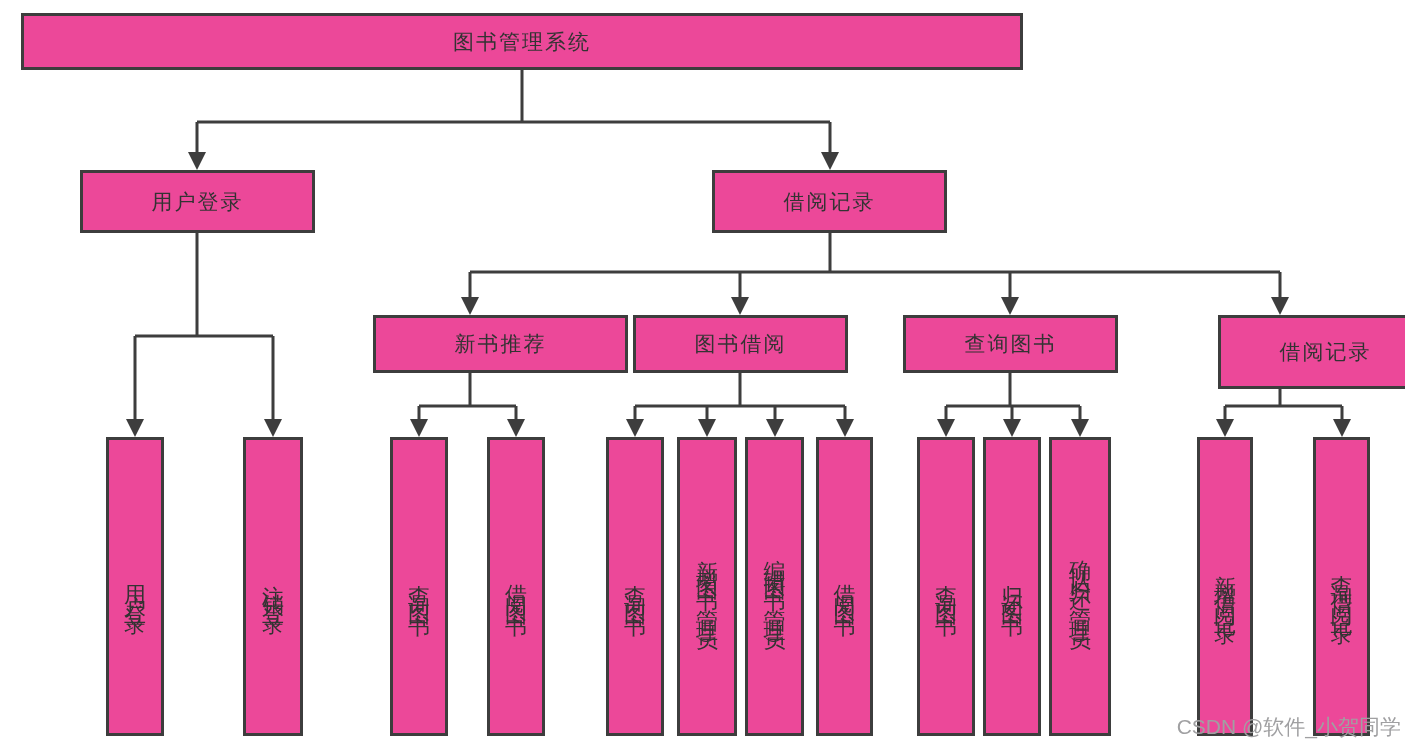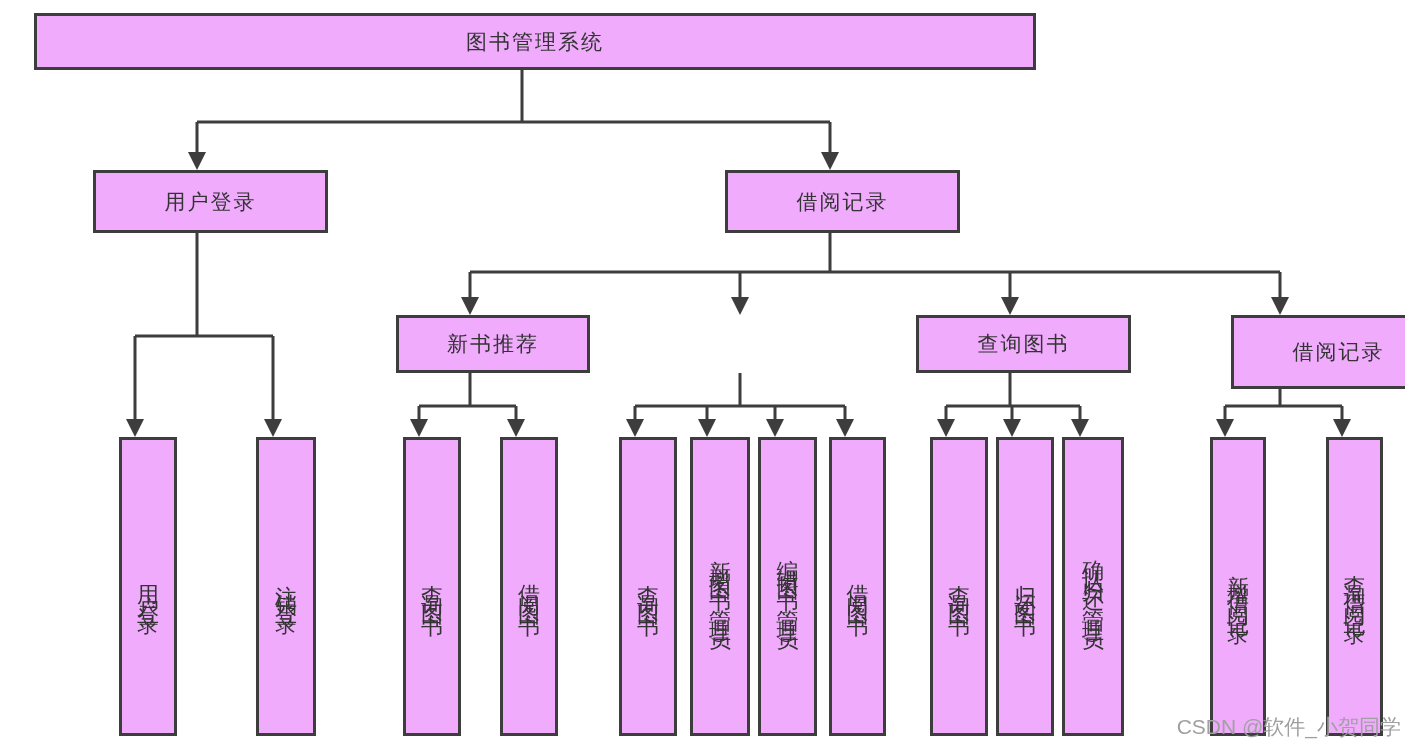--- a/index.html
+++ b/index.html
@@ -18,26 +18,25 @@
   .connectors {
     position: absolute;
     left: 0;
     top: 0;
     z-index: 0;
   }
   .box {
     position: absolute;
     box-sizing: border-box;
     border: 3px solid #3d3d3d;
-    background: #f0abfc;
+    background: #ec4899;
     display: flex;
     align-items: center;
     justify-content: center;
     z-index: 1;
-    margin-left: 13px;
   }
   .hlabel {
     font-size: 21px;
     letter-spacing: 2px;
     color: #333333;
     white-space: nowrap;
   }
   .vlabel {
     writing-mode: vertical-rl;
     text-orientation: mixed;
@@ -106,22 +105,25 @@
     <span class="hlabel">图书管理系统</span>
   </div>
 
   <div class="box" style="left:80px;top:170px;width:235px;height:63px">
     <span class="hlabel">用户登录</span>
   </div>
   <div class="box" style="left:712px;top:170px;width:235px;height:63px">
     <span class="hlabel">借阅记录</span>
   </div>
 
-  <div class="box" style="left:383px;top:315px;width:194px;height:58px">
+  <div class="box" style="left:373px;top:315px;width:255px;height:58px">
     <span class="hlabel">新书推荐</span>
+  </div>
+  <div class="box" style="left:633px;top:315px;width:215px;height:58px">
+    <span class="hlabel">图书借阅</span>
   </div>
   <div class="box" style="left:903px;top:315px;width:215px;height:58px">
     <span class="hlabel">查询图书</span>
   </div>
   <div class="box" style="left:1218px;top:315px;width:215px;height:74px">
     <span class="hlabel">借阅记录</span>
   </div>
 
   <div class="box" style="left:106px;top:437px;width:58px;height:299px">
     <span class="vlabel">用户登录</span>

